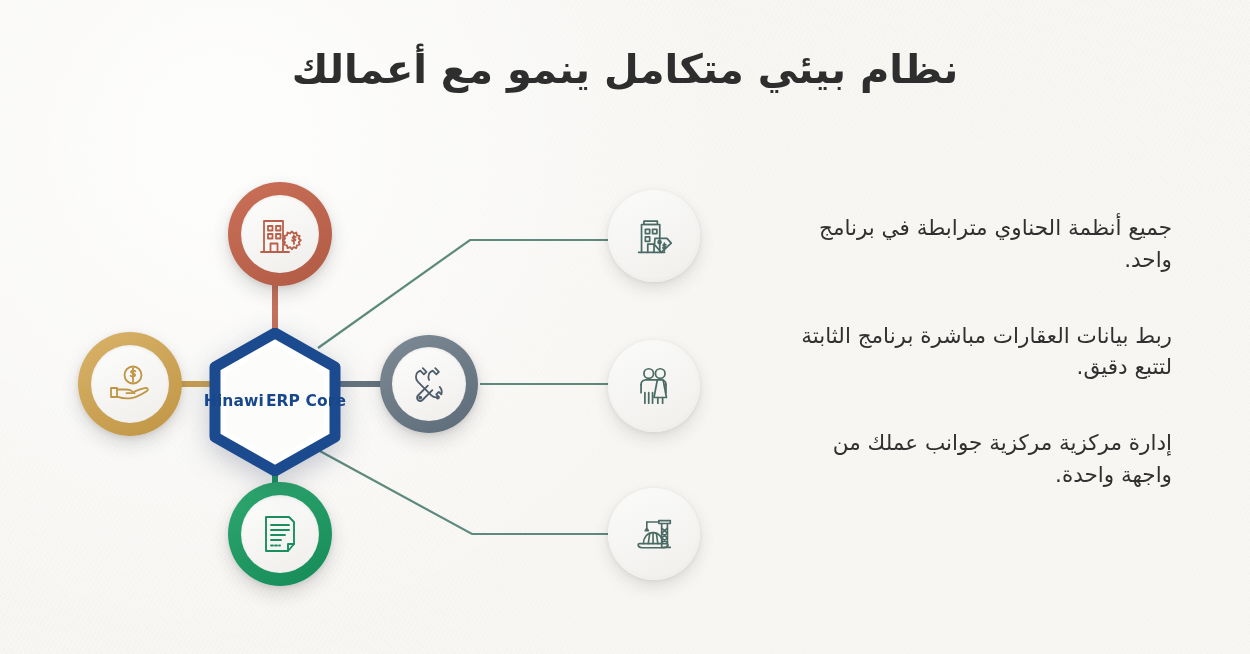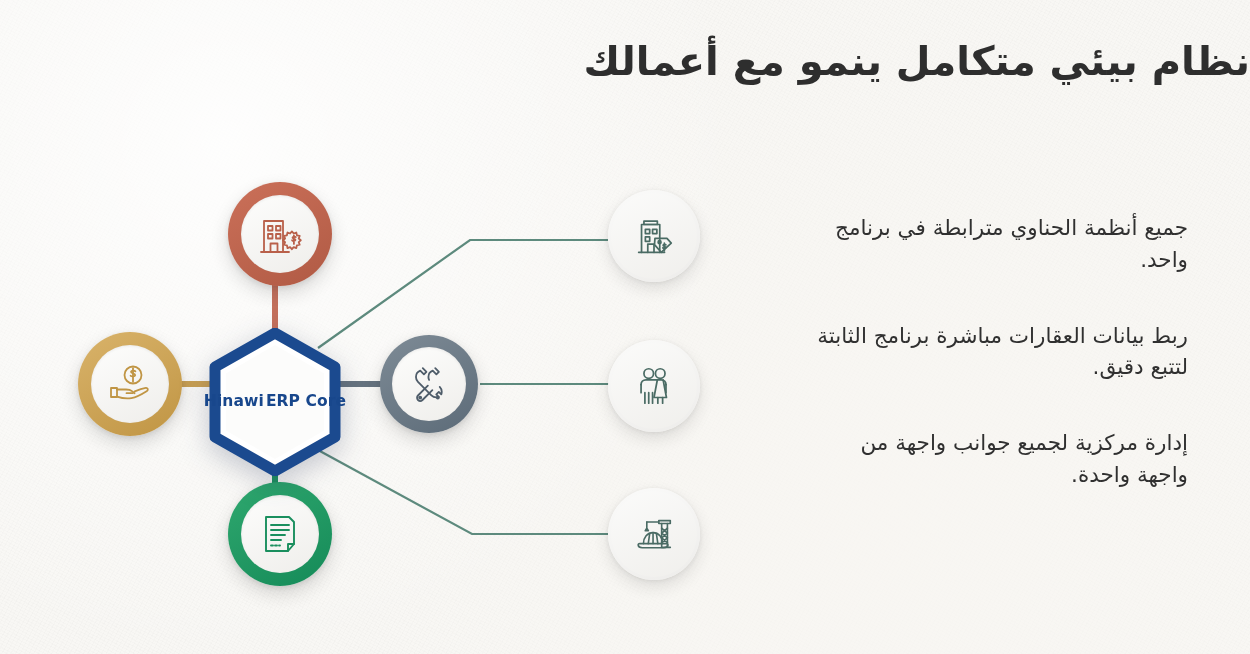--- a/index.html
+++ b/index.html
@@ -19,24 +19,24 @@
       radial-gradient(circle at 72% 78%, rgba(248,246,242,0.9) 0%, rgba(255,255,255,0) 55%),
       repeating-linear-gradient(28deg, rgba(0,0,0,0.012) 0px, rgba(0,0,0,0.012) 1px, rgba(255,255,255,0) 1px, rgba(255,255,255,0) 3px),
       repeating-linear-gradient(118deg, rgba(0,0,0,0.010) 0px, rgba(0,0,0,0.010) 1px, rgba(255,255,255,0) 1px, rgba(255,255,255,0) 4px);
     font-family: "DejaVu Sans", "Liberation Sans", sans-serif;
     color: #2b2b2b;
   }
 
   
   .title {
     position: absolute;
-    top: 36px;
+    top: 44px;
     left: 0;
     width: 1250px;
-    text-align: right;
+    text-align: center;
     font-size: 40px;
     font-weight: bold;
     letter-spacing: 0px;
     color: #2e2e2e;
     line-height: 1.25;
     direction: rtl;
   }
 
   
   .diagram {
@@ -146,21 +146,21 @@
     color: #18478c;
     line-height: 1.15;
     letter-spacing: 0.1px;
     white-space: nowrap;
   }
 
   
   .text-col {
     position: absolute;
     top: 212px;
-    right: 62px;
+    right: 78px;
     width: 380px;
     text-align: right;
     direction: rtl;
   }
   .text-item {
     font-size: 21.5px;
     line-height: 1.48;
     color: #303030;
     margin-bottom: 44px;
   }
@@ -319,14 +319,14 @@
       <span>Hinawi</span>
       <span>ERP Core</span>
     </div>
   </div>
 
 </div>
 
 <div class="text-col">
   <p class="text-item">جميع أنظمة الحناوي مترابطة في برنامج واحد.</p>
   <p class="text-item">ربط بيانات العقارات مباشرة برنامج الثابتة لتتبع دقيق.</p>
-  <p class="text-item">إدارة مركزية لجميع جوانب واجهة من واجهة واحدة.</p>
+  <p class="text-item">إدارة مركزية مركزية جوانب عملك من واجهة واحدة.</p>
 </div>
 
 </body></html>

